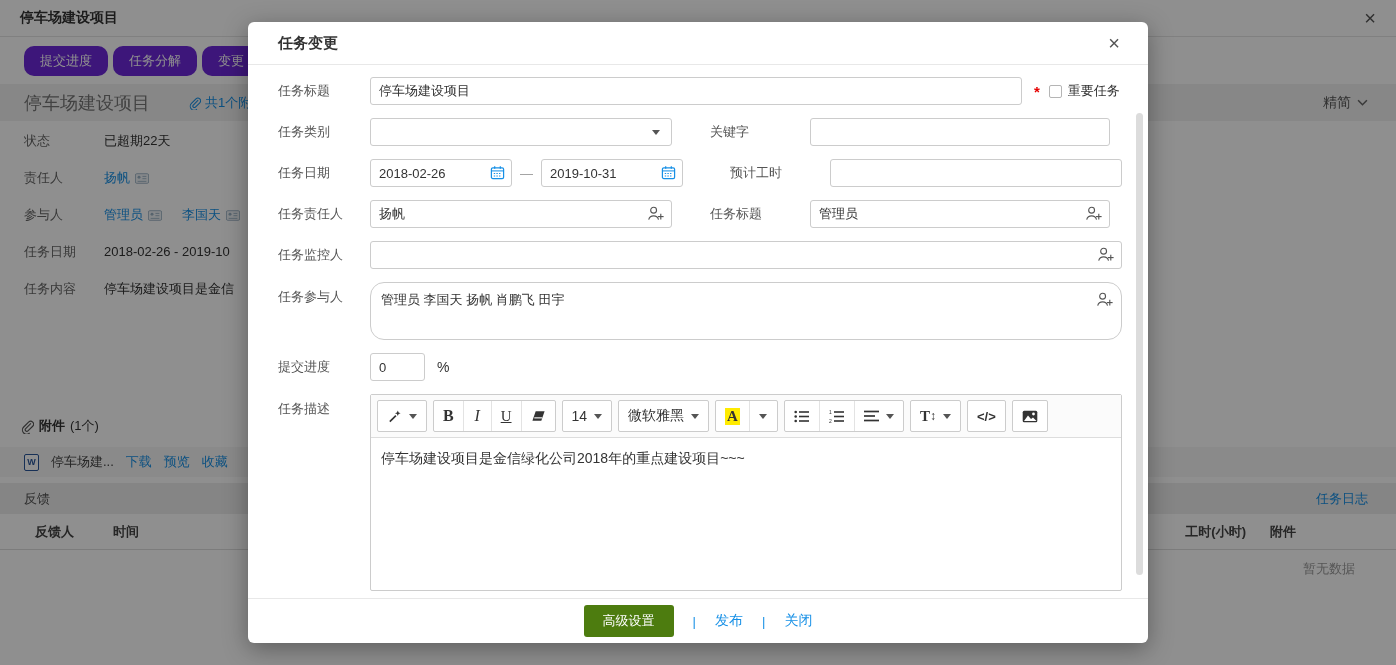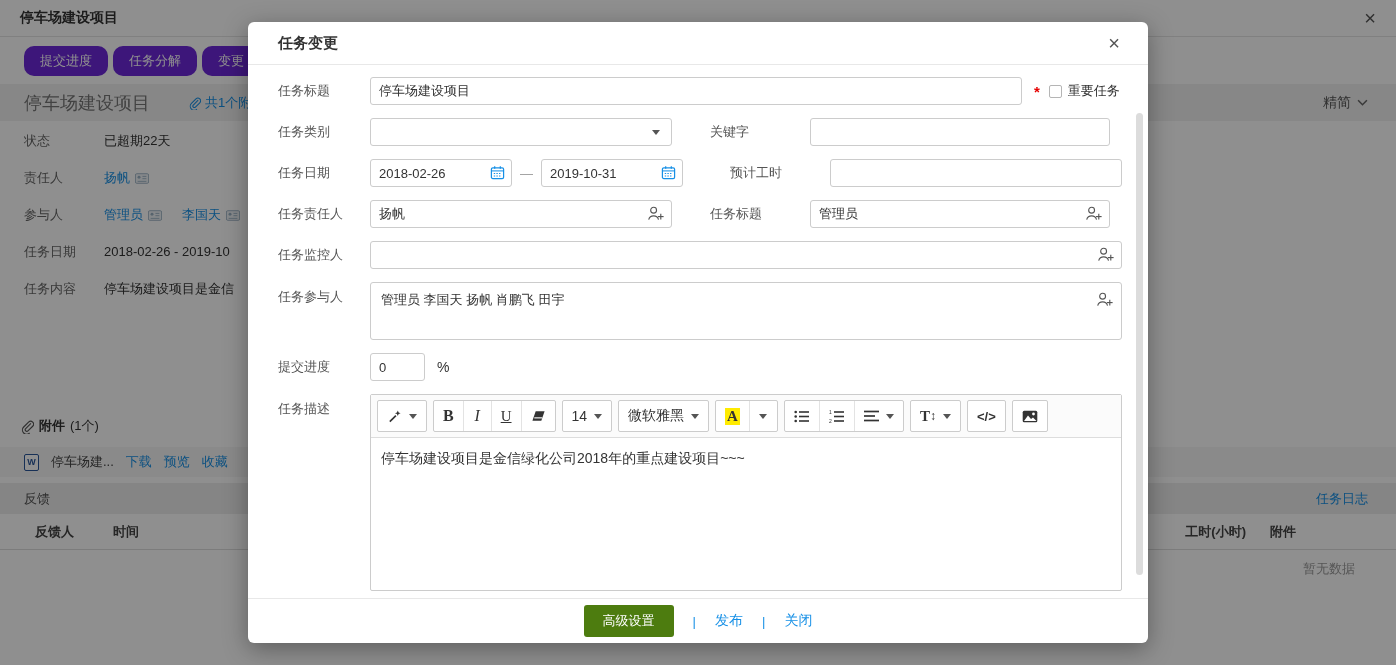--- a/index.html
+++ b/index.html
@@ -70,21 +70,21 @@
   .star { color:#e60000; font-weight:bold; margin-left:12px; font-size:15px; }
   .cbx { width:13px; height:13px; border:1px solid #b5b5b5; border-radius:2px; background:#fff;
     margin:0 6px 0 9px; cursor:pointer; flex-shrink:0; }
   .sel-wrap, .date-wrap, .p-wrap { position:relative; }
   .sel-caret { position:absolute; right:12px; top:12px; width:0; height:0;
     border-left:4px solid transparent; border-right:4px solid transparent; border-top:5px solid #555; }
   .cal-icon { position:absolute; right:7px; top:6px; }
   .date-sep { margin:0 8px; color:#999; }
   .p-icon { position:absolute; right:8px; top:5px; }
   .p-wrap input { padding-right:30px; width:100%; }
-  .pbox { width:833px; height:58px; border:1px solid #ccc; border-radius:3px; position:relative;
+  .pbox { width:833px; height:58px; border:1px solid #ccc; border-radius:14px; position:relative;
     padding:8px 34px 0 10px; font-size:13px; color:#333; }
   .pbox .p-icon { top:8px; }
   .prog-input { width:55px; }
   .prog-unit { margin-left:12px; font-size:14px; color:#333; }
 
   .editor { width:752px; border:1px solid #ccc; border-radius:2px; }
   .e-toolbar { padding:5px 6px; border-bottom:1px solid #ddd; background:#fbfbfb; display:flex;
     gap:6px; align-items:center; }
   .e-group { display:flex; border:1px solid #ccc; border-radius:2px; background:#fff; align-items:stretch; }
   .e-btn { min-width:28px; height:30px; padding:0 9px; display:flex; align-items:center; justify-content:center;

